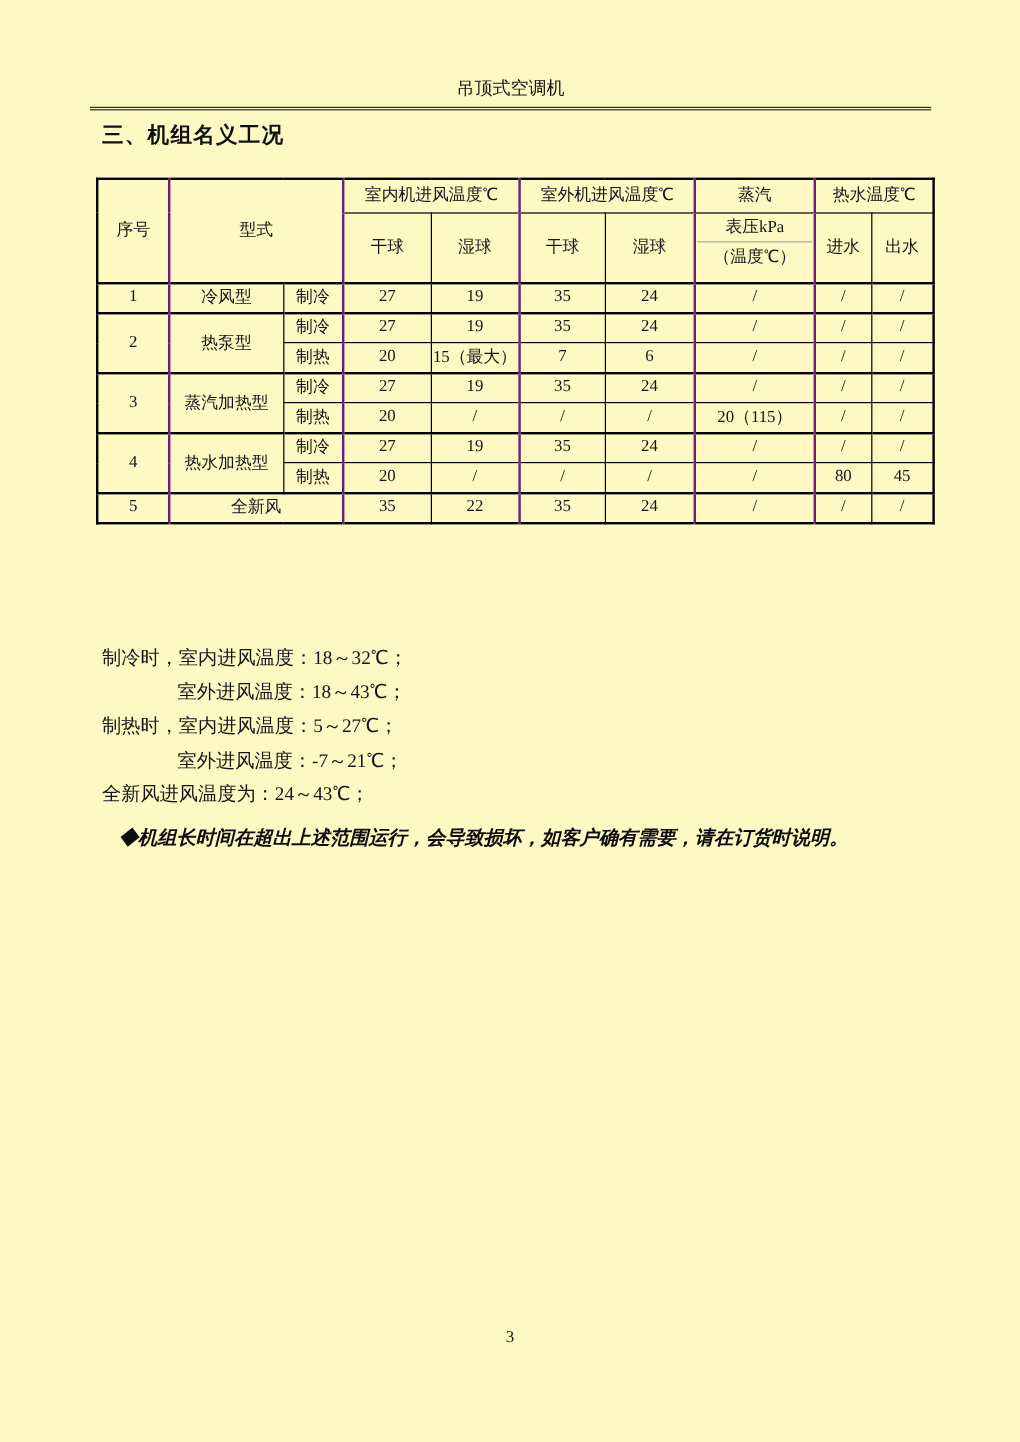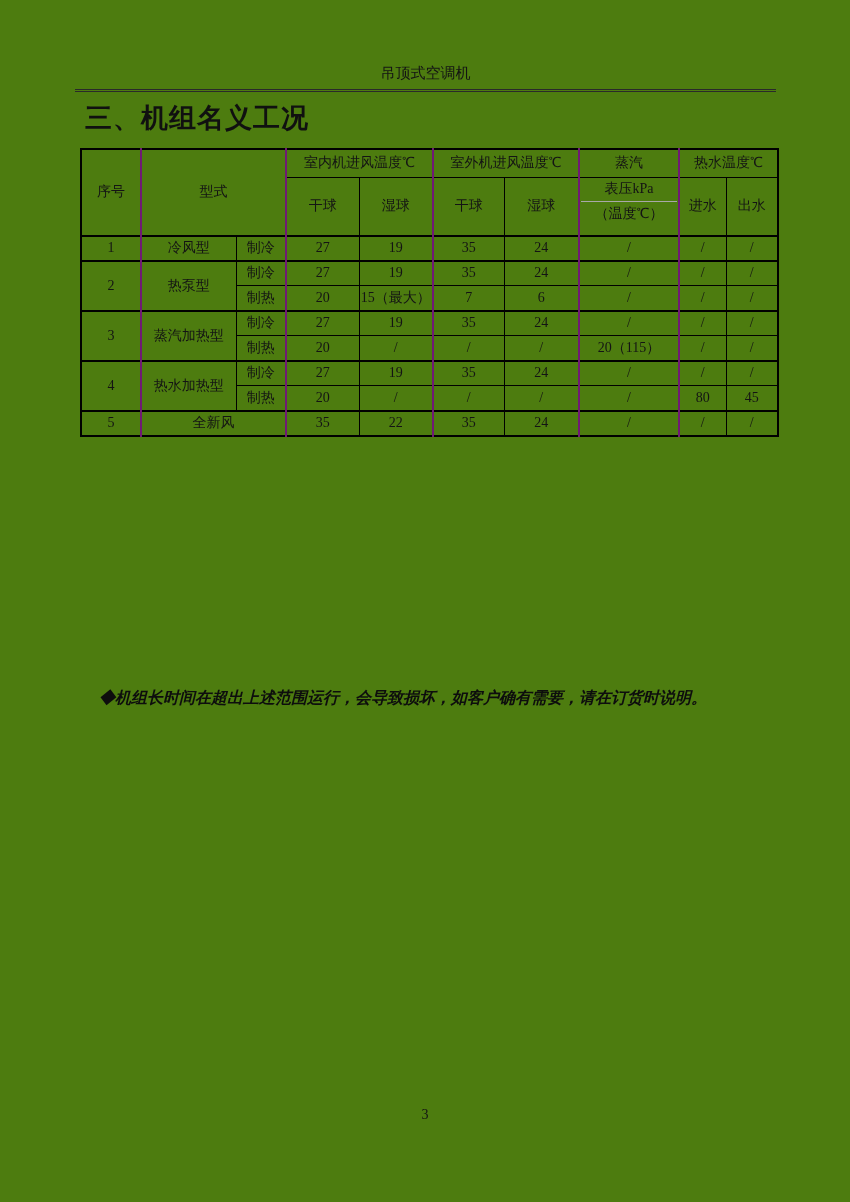--- a/index.html
+++ b/index.html
@@ -1,38 +1,38 @@
 <!DOCTYPE html>
 <html><head>
 <meta charset="utf-8">
 <style>
   html,body{margin:0;padding:0;background:#e8e8e8;}
   .page{
     position:relative;
     width:850px;height:1202px;
     margin:0 auto;
-    background:#4d7c0f;
+    background:#fef9c3;
     font-family:"Liberation Serif", serif;
     color:#141414;
     overflow:hidden;
   }
   
   .doc-header{
     position:absolute;top:64px;left:75px;right:74px;
     text-align:center;
     font-size:15px;
     padding-bottom:6px;
     border-bottom:3px double #2a2a2a;
   }
   
   .sec-title{
     position:absolute;left:85px;
     font-family:"Liberation Sans", sans-serif;
     font-weight:bold;
-    font-size:27px;
+    font-size:18px;
     letter-spacing:1px;
     color:#101010;
     white-space:nowrap;
   }
   .sec3-title{top:100px;}
   .sec4-title{top:494px;}
   
   .cond-table{
     position:absolute;top:148px;left:80px;
     border-collapse:collapse;
@@ -222,18 +222,25 @@
         <td class="vt">35</td>
         <td>24</td>
         <td class="vt">/</td>
         <td class="vt">/</td>
         <td>/</td>
       </tr>
     </tbody>
   </table>
 
 
+  <div class="range-block">
+    <div class="range-line">制冷时，室内进风温度：18～32℃；</div>
+    <div class="range-line indent">室外进风温度：18～43℃；</div>
+    <div class="range-line">制热时，室内进风温度：5～27℃；</div>
+    <div class="range-line indent">室外进风温度：-7～21℃；</div>
+    <div class="range-line">全新风进风温度为：24～43℃；</div>
+  </div>
 
   <div class="note-line">◆机组长时间在超出上述范围运行，会导致损坏，如客户确有需要，请在订货时说明。</div>
 
   <div class="page-footer">3</div>
 
 </div>
 
 </body></html>

